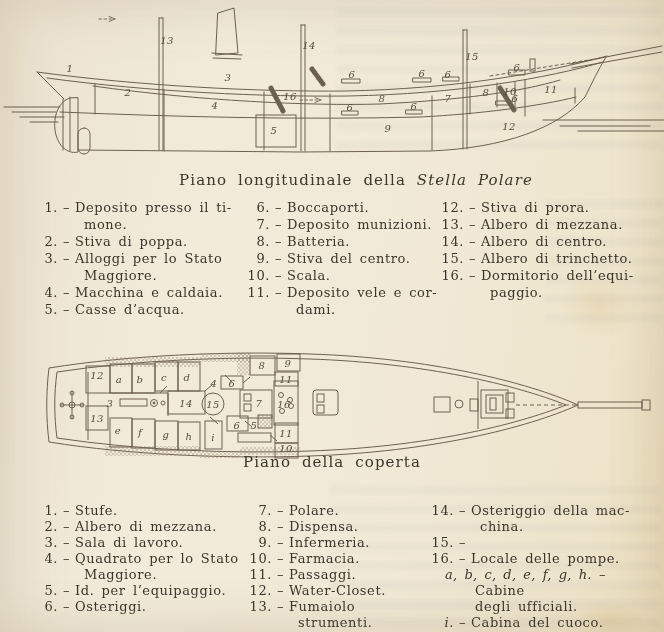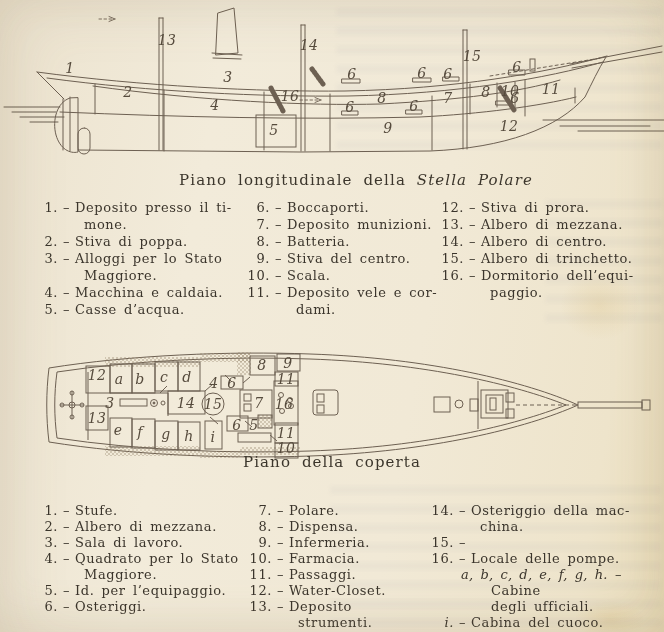--- a/index.html
+++ b/index.html
@@ -11,39 +11,39 @@
   }
   .vignette{position:absolute;inset:0;pointer-events:none;
     box-shadow:inset 18px 14px 55px rgba(120,100,70,.10), inset -14px -12px 45px rgba(150,120,70,.12);}
   .ghost{position:absolute;filter:blur(2px);opacity:.55;pointer-events:none;
     background:repeating-linear-gradient(to bottom, rgba(125,130,150,.10) 0 8px, rgba(125,130,150,0) 8px 19px);}
   .stain{position:absolute;border-radius:50%;pointer-events:none;
     background:radial-gradient(closest-side, rgba(205,170,90,.18), rgba(205,170,90,0));}
   .diagram{position:absolute;left:0;width:664px;}
   .diagram svg{position:absolute;left:0;top:0;}
   .dlabel{position:absolute;transform:translate(-50%,-50%);
-    font-style:italic;font-size:14px;line-height:9px;color:#564b3d;letter-spacing:.4px;white-space:nowrap;}
+    font-style:italic;font-size:10px;line-height:9px;color:#564b3d;letter-spacing:.4px;white-space:nowrap;}
   .title{position:absolute;left:0;width:664px;text-align:center;
     font-size:15px;letter-spacing:1.1px;word-spacing:5px;color:#3c362c;}
   .title .it{font-style:italic;}
   .legend{position:absolute;left:0;width:664px;font-size:13px;}
   .legend .col{position:absolute;top:0;}
   .legend1 .c1{left:32px;width:208px}
   .legend1 .c2{left:244px;width:196px}
   .legend1 .c3{left:438px;width:224px}
   .legend2 .c1{left:32px;width:212px}
   .legend2 .c2{left:246px;width:184px}
   .legend2 .c3{left:428px;width:234px}
   .entry{display:grid;grid-template-columns:26px 17px auto;line-height:17px;
     letter-spacing:.6px;word-spacing:2.5px;}
   .legend2 .entry{line-height:16px;}
   .entry .num{text-align:right;}
   .entry .dash{text-align:center;}
   .entry .txt{white-space:pre-line;padding-left:9px;text-indent:-9px;}
-  .entry.letters{display:block;margin-left:33px;padding-left:30px;text-indent:-30px;}
+  .entry.letters{display:block;margin-left:17px;padding-left:30px;text-indent:-30px;}
   .entry.letters .num{font-style:italic;letter-spacing:.3px;}
   .entry.letters .txt{display:inline;padding-left:0;text-indent:0;}
   .entry .num.it{font-style:italic;}
 </style>
 </head>
 <body>
 
 <div class="page">
 
   <div class="ghost" style="left:336px;top:8px;width:326px;height:150px;"></div>
@@ -429,21 +429,21 @@
           <span class="txt">Passaggi.</span>
         </div>
       <div class="entry">
           <span class="num">12.</span>
           <span class="dash">–</span>
           <span class="txt">Water-Closet.</span>
         </div>
       <div class="entry">
           <span class="num">13.</span>
           <span class="dash">–</span>
-          <span class="txt">Deposito strumenti.</span>
+          <span class="txt">Fumaiolo strumenti.</span>
         </div>
     </div>
     <div class="col c3">
       <div class="entry">
           <span class="num">14.</span>
           <span class="dash">–</span>
           <span class="txt">Osteriggio della mac-
 china.</span>
         </div>
       <div class="entry">

